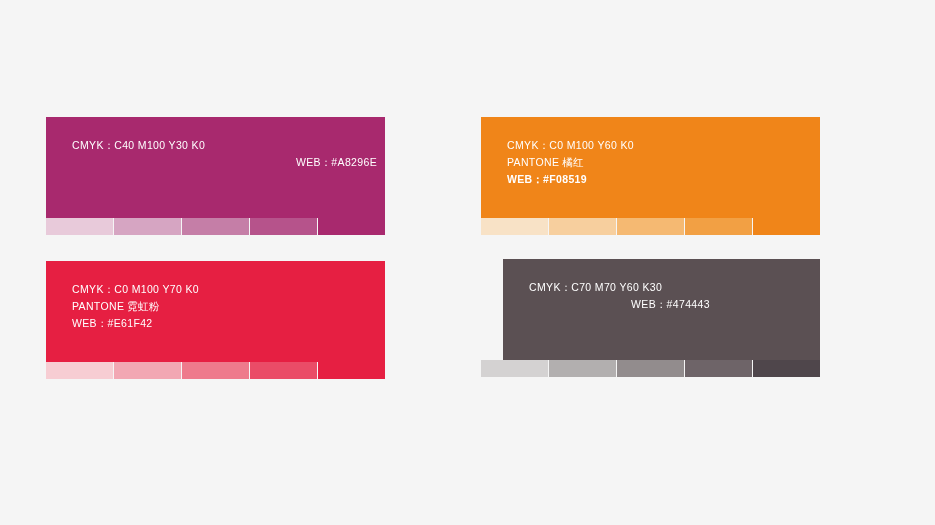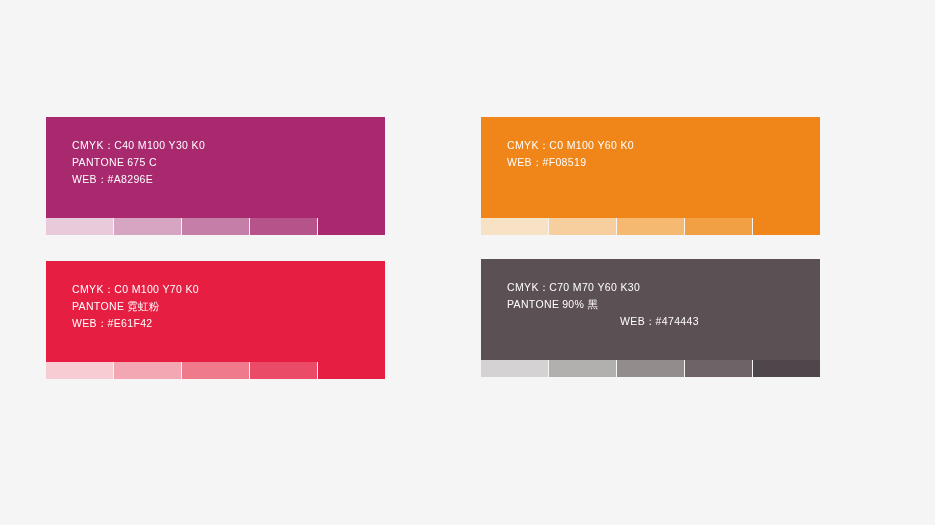--- a/index.html
+++ b/index.html
@@ -70,37 +70,37 @@
   }
 </style>
 </head>
 <body style="background: rgb(245, 245, 245);">
 
 <div id="palette-board">
     <div class="swatch-card card-0">
       <div class="card-body" style="background: rgb(168, 41, 110);">
         <div class="spec-list">
           <div class="spec-line" style="color: rgb(255, 255, 255);"><span class="spec-label">CMYK</span><span class="spec-sep">：</span><span class="spec-value">C40 M100 Y30 K0</span></div>
-          <div class="spec-line" style="color: rgb(255, 255, 255);"><span class="spec-label">PANTONE</span><span class="spec-sep"> </span><span class="spec-value">675 C</span></div>
-          <div class="spec-line" style="color: rgb(255, 255, 255);"><span class="spec-label">WEB</span><span class="spec-sep">：</span><span class="spec-value">#A8296E</span></div>
+          <div class="spec-line" style="color: rgb(255, 255, 255); text-align: right;"><span class="spec-label">WEB</span><span class="spec-sep">：</span><span class="spec-value">#A8296E</span></div>
         </div>
       </div>
       <div class="tint-strip">
         <div class="tint-cell" title="20%" style="background: rgb(232, 202, 218);"></div>
         <div class="tint-cell" title="40%" style="background: rgb(214, 165, 194);"></div>
         <div class="tint-cell" title="60%" style="background: rgb(197, 126, 167);"></div>
         <div class="tint-cell" title="80%" style="background: rgb(182, 83, 139);"></div>
         <div class="tint-cell" title="100%" style="background: rgb(168, 41, 110);"></div>
       </div>
     </div>
     <div class="swatch-card card-1">
       <div class="card-body" style="background: rgb(240, 133, 25);">
         <div class="spec-list">
           <div class="spec-line" style="color: rgb(255, 255, 255);"><span class="spec-label">CMYK</span><span class="spec-sep">：</span><span class="spec-value">C0 M100 Y60 K0</span></div>
-          <div class="spec-line" style="color: rgb(255, 255, 255);"><span class="spec-label">WEB</span><span class="spec-sep">：</span><span class="spec-value">#F08519</span></div>
+          <div class="spec-line" style="color: rgb(255, 255, 255);"><span class="spec-label">PANTONE</span><span class="spec-sep"> </span><span class="spec-value">橘红</span></div>
+          <div class="spec-line" style="color: rgb(255, 255, 255); font-weight: bold;"><span class="spec-label">WEB</span><span class="spec-sep">：</span><span class="spec-value">#F08519</span></div>
         </div>
       </div>
       <div class="tint-strip">
         <div class="tint-cell" title="20%" style="background: rgb(248, 226, 198);"></div>
         <div class="tint-cell" title="40%" style="background: rgb(247, 207, 158);"></div>
         <div class="tint-cell" title="60%" style="background: rgb(245, 185, 114);"></div>
         <div class="tint-cell" title="80%" style="background: rgb(242, 160, 68);"></div>
         <div class="tint-cell" title="100%" style="background: rgb(240, 133, 25);"></div>
       </div>
     </div>
@@ -114,24 +114,23 @@
       </div>
       <div class="tint-strip">
         <div class="tint-cell" title="20%" style="background: rgb(247, 205, 211);"></div>
         <div class="tint-cell" title="40%" style="background: rgb(242, 167, 179);"></div>
         <div class="tint-cell" title="60%" style="background: rgb(238, 122, 140);"></div>
         <div class="tint-cell" title="80%" style="background: rgb(234, 76, 103);"></div>
         <div class="tint-cell" title="100%" style="background: rgb(230, 31, 66);"></div>
       </div>
     </div>
     <div class="swatch-card card-3">
-      <div class="card-body" style="background: rgb(91, 80, 83);">
+      <div class="card-body" style="background: rgb(91, 80, 83); margin-left: 22px;">
         <div class="spec-list">
           <div class="spec-line" style="color: rgb(255, 255, 255);"><span class="spec-label">CMYK</span><span class="spec-sep">：</span><span class="spec-value">C70 M70 Y60 K30</span></div>
-          <div class="spec-line" style="color: rgb(255, 255, 255);"><span class="spec-label">PANTONE</span><span class="spec-sep"> </span><span class="spec-value">90% 黑</span></div>
           <div class="spec-line" style="color: rgb(255, 255, 255); text-align: center;"><span class="spec-label">WEB</span><span class="spec-sep">：</span><span class="spec-value">#474443</span></div>
         </div>
       </div>
       <div class="tint-strip">
         <div class="tint-cell" title="20%" style="background: rgb(212, 210, 210);"></div>
         <div class="tint-cell" title="40%" style="background: rgb(178, 175, 175);"></div>
         <div class="tint-cell" title="60%" style="background: rgb(146, 140, 141);"></div>
         <div class="tint-cell" title="80%" style="background: rgb(110, 100, 104);"></div>
         <div class="tint-cell" title="100%" style="background: rgb(79, 70, 75);"></div>
       </div>

